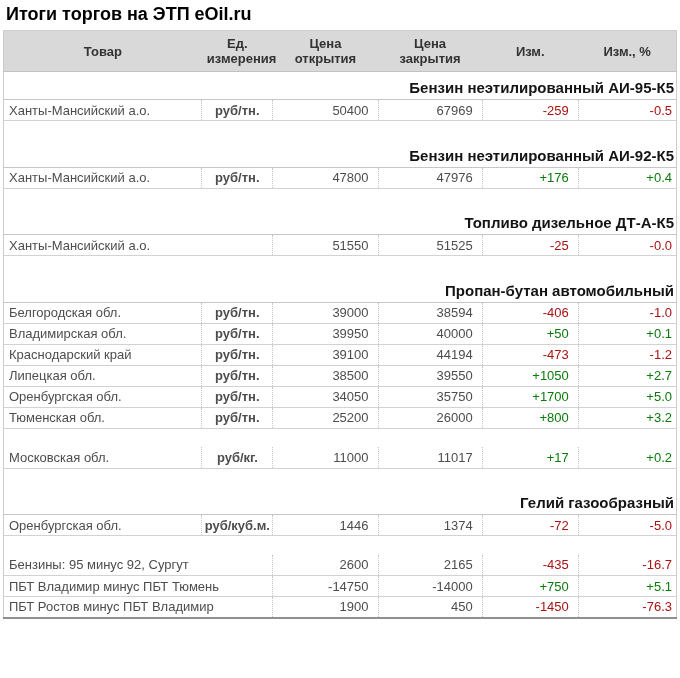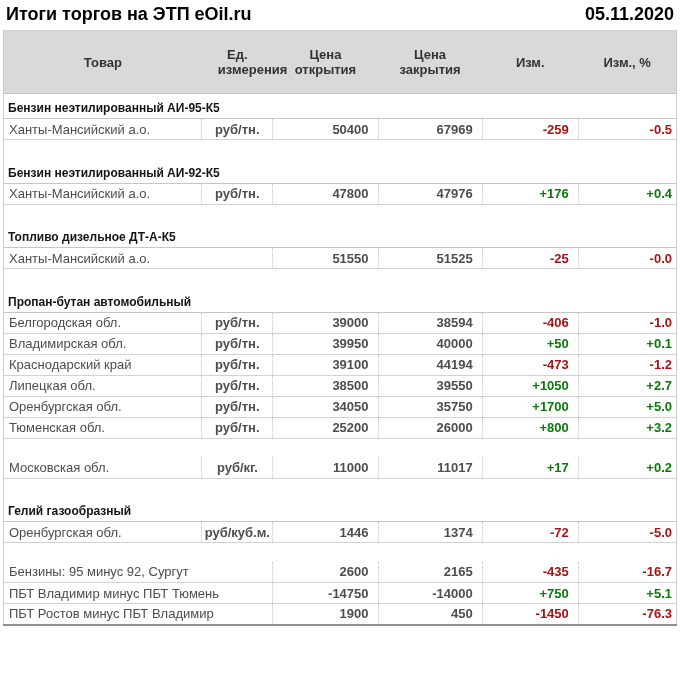--- a/index.html
+++ b/index.html
@@ -46,61 +46,61 @@
 
   thead th {
     background: #d9d9d9;
     height: 34px;
     font-size: 13px;
     font-weight: bold;
     color: #333333;
     text-align: center;
     vertical-align: middle;
     line-height: 15px;
-    padding: 16px;
+    padding: 5px;
     border-bottom: 1px solid #c2c2c2;
   }
   thead th .hd { display: block; margin: 0 auto; }
   th.h-unit  .hd { max-width: 67px; }
   th.h-open  .hd, th.h-close .hd { max-width: 62px; }
 
   td { font-size: 13px; color: #4d4d4d; height: 21px; vertical-align: middle; }
 
   td.section {
-    font-size: 12px;
+    font-size: 15px;
     font-weight: bold;
     color: #141414;
     padding: 7px 2px 3px 4px;
     border-bottom: 1px solid #c6c6c6;
     white-space: nowrap;
+    text-align: right;
   }
   tr.datarow td {
     border-bottom: 1px solid #d2d2d2;
     border-right: 1px dotted #c6c6c6;
     white-space: nowrap;
     overflow: hidden;
   }
   tr.datarow td:last-child { border-right: none; }
   td.name { text-align: left;  padding: 2px 2px 2px 5px; }
   td.unit { text-align: center; padding: 2px; font-weight: bold; }
-  td.num  { text-align: right; padding: 2px 9px 2px 2px; font-weight: bold; }
+  td.num  { text-align: right; padding: 2px 9px 2px 2px; }
   td.pct  { padding-right: 4px; }
   td.up   { color: #0a7a0a; }
   td.down { color: #aa1111; }
 
   tr.spacer td { height: 19px; border: none; background: #ffffff; }
 </style>
 </head>
 <body>
 
 <div class="wrap">
 
   <div class="titlebar">
     <div class="page-title">Итоги торгов на ЭТП eOil.ru</div>
-    <div class="report-date">05.11.2020</div>
   </div>
 
   <table class="results">
     <colgroup>
       <col class="c-name">
         <col class="c-unit">
         <col class="c-open">
       <col class="c-close">
         <col class="c-chg">
         <col class="c-pct">

